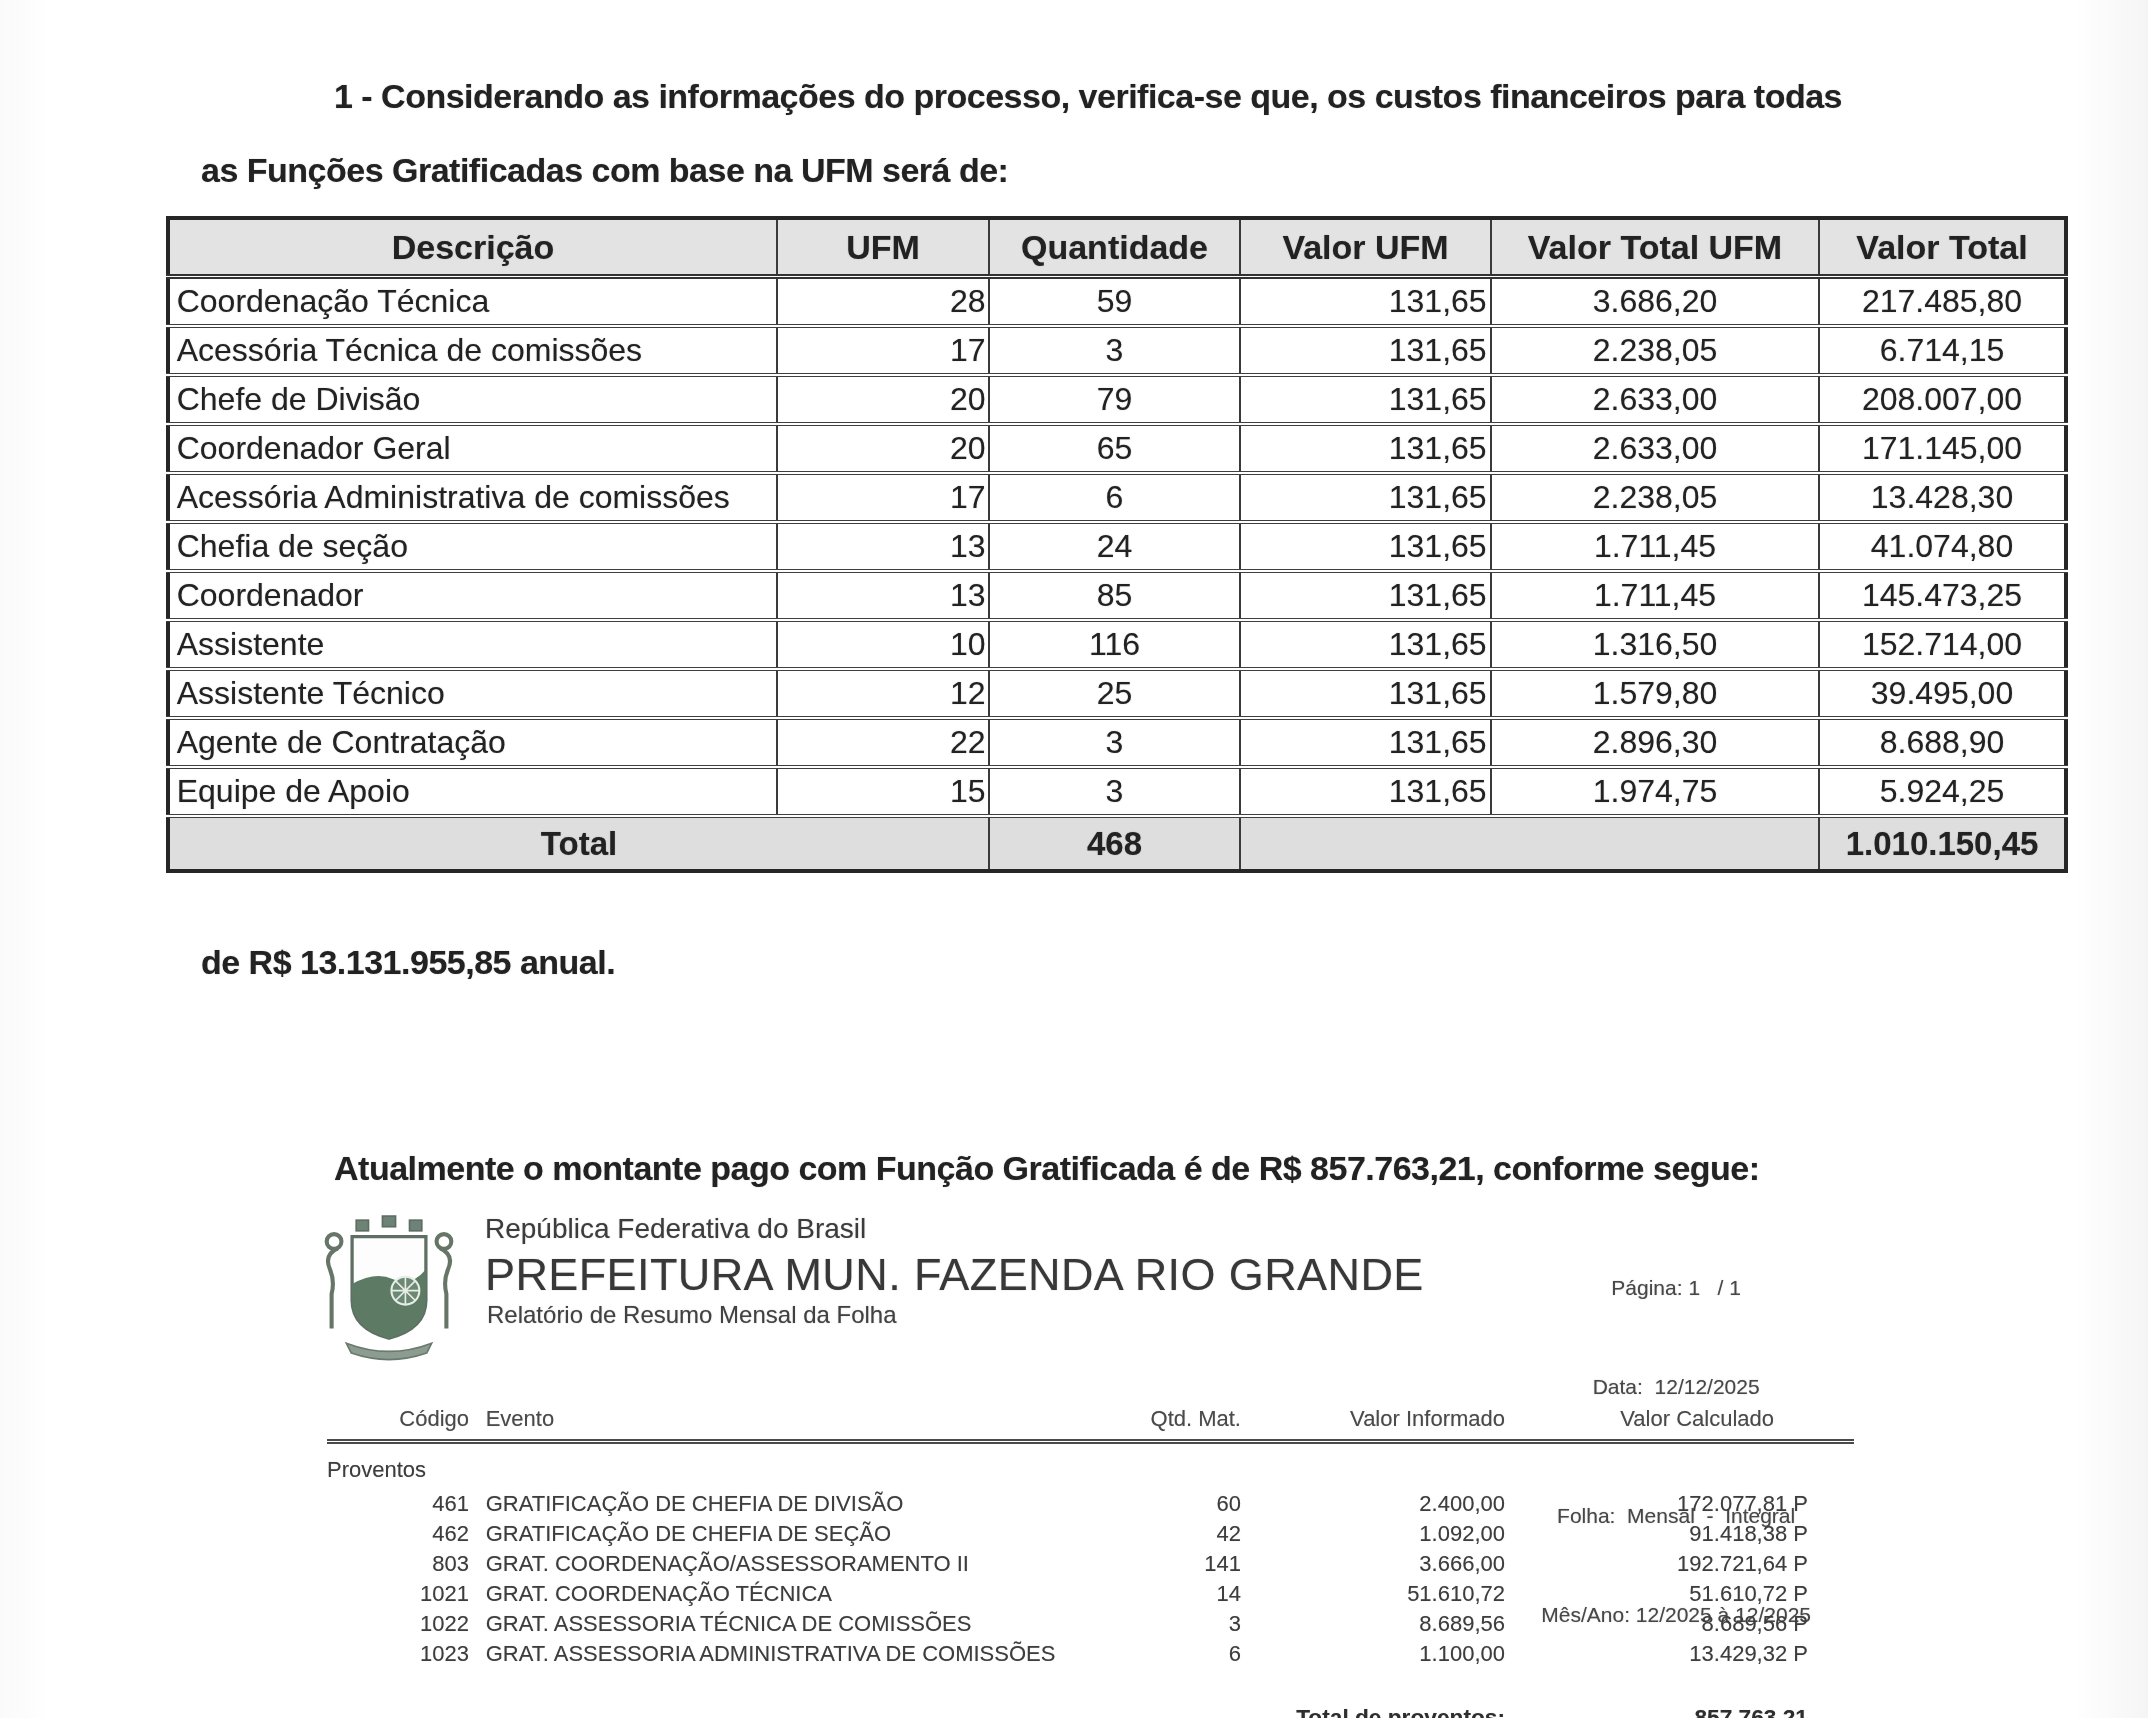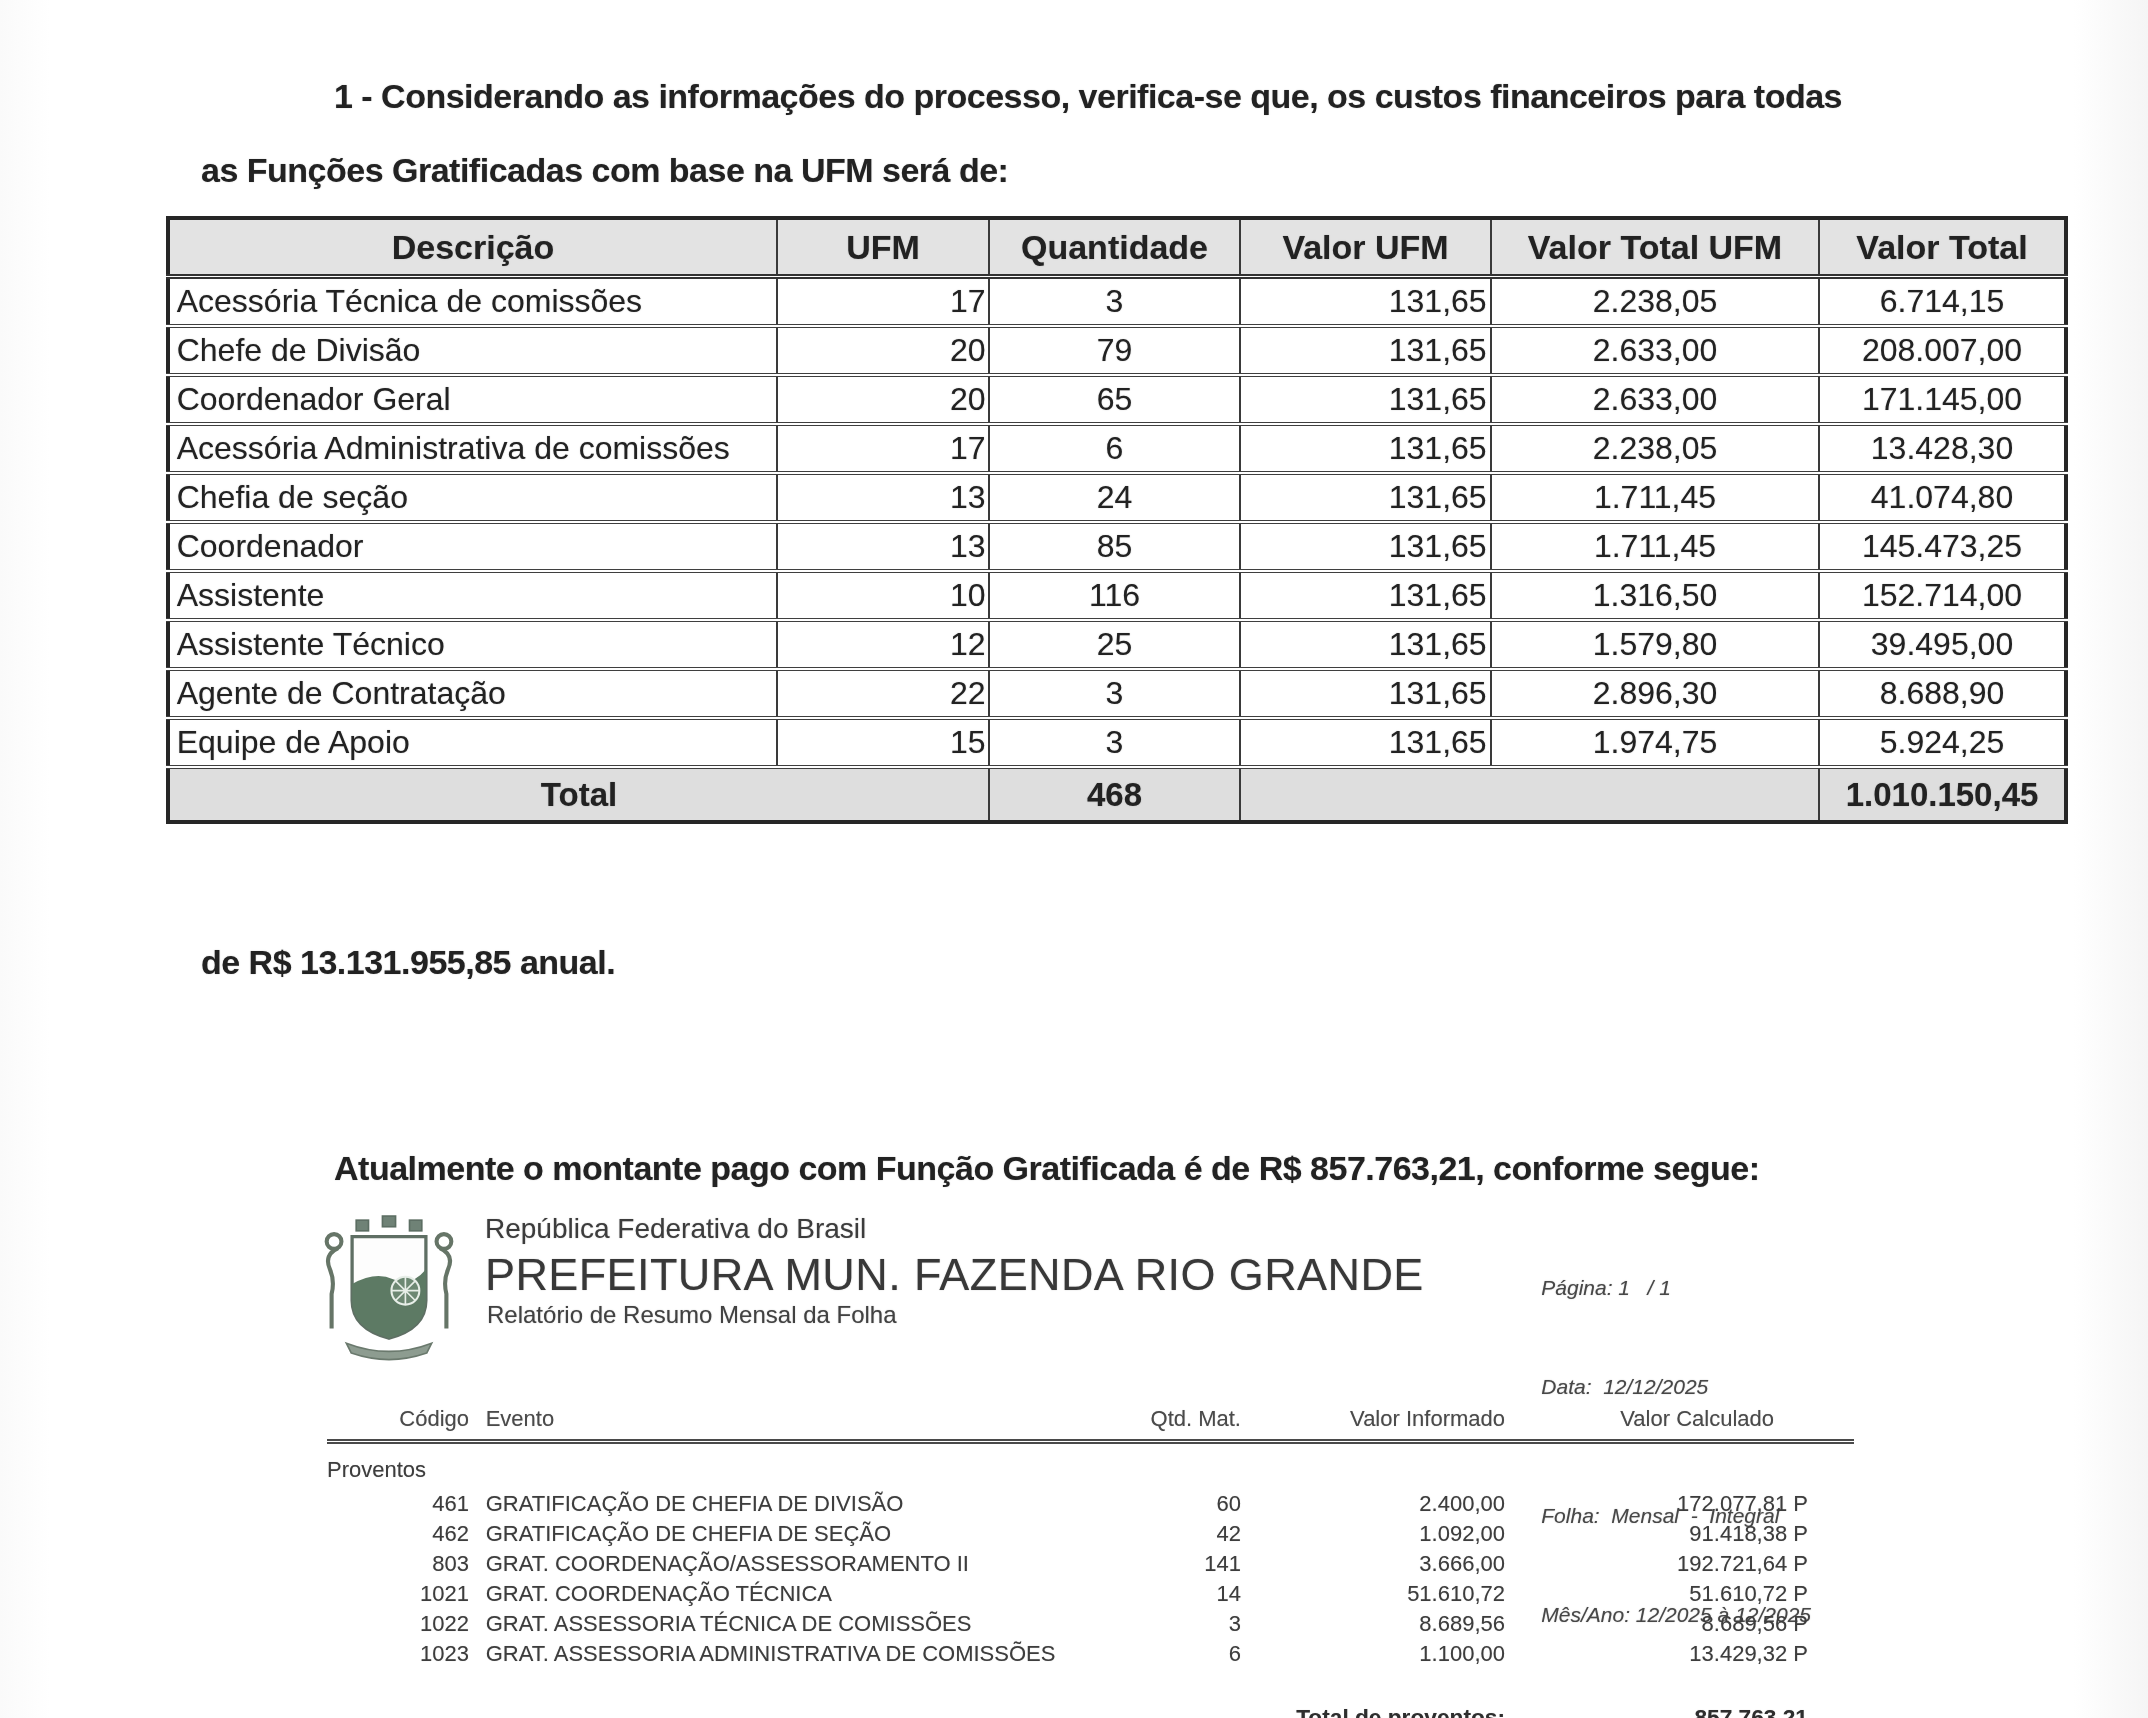--- a/index.html
+++ b/index.html
@@ -31,22 +31,22 @@
   table.ufm tbody td.c3{text-align:right;padding-right:3.4px;}
   table.ufm tbody td.c4{text-align:center;}
   table.ufm tbody td.c5{text-align:center;}
   table.ufm tfoot td{height:49px;background:#dedede;font-weight:700;font-size:33px;text-align:center;
                      border-top:3.4px solid #2c2c2c;}
   
   .logo{position:absolute;left:307px;top:1205px;width:164px;height:173px;}
   .rh1{position:absolute;left:485px;top:1213px;font-size:28px;color:#3c3c3c;font-weight:400;}
   .rh2{position:absolute;left:485px;top:1249px;font-size:45px;color:#383838;font-weight:400;letter-spacing:0.4px;}
   .rh3{position:absolute;left:487px;top:1301px;font-size:24px;color:#414141;}
-  .rinfo{position:absolute;right:337px;top:1205px;text-align:left;font-size:21px;line-height:33px;
-         color:#474747;white-space:pre;font-style:italic;}
+  .rinfo{position:absolute;right:337px;top:1205px;text-align:center;font-size:21px;line-height:33px;
+         color:#474747;white-space:pre;}
   .rinfo .gap{margin-top:30px;}
   table.rtbl{position:absolute;left:327px;top:1405px;width:1527px;border-collapse:collapse;
              table-layout:fixed;font-size:22px;color:#3d3d3d;text-shadow:0 0 0.8px rgba(50,50,50,.35);}
   table.rtbl th{font-weight:400;color:#4a4a4a;border-bottom:5.9px double #4a4a4a;padding-bottom:6.7px;height:25px;white-space:nowrap;}
   table.rtbl td{height:28px;white-space:nowrap;overflow:hidden;}
   table.rtbl .c0{text-align:right;padding-right:5px;}
   table.rtbl .c1{text-align:left;padding-left:11.7px;}
   table.rtbl .c2{text-align:right;}
   table.rtbl .c3{text-align:right;}
   table.rtbl .c4{text-align:right;padding-right:46px;}
@@ -77,20 +77,28 @@
       <tr>
         <th class="c0">Descrição</th>
         <th class="c1">UFM</th>
         <th class="c2">Quantidade</th>
         <th class="c3">Valor UFM</th>
         <th class="c4">Valor Total UFM</th>
         <th class="c5">Valor Total</th>
       </tr>
     </thead>
     <tbody>
+        <tr>
+          <td class="c0">Coordenação Técnica</td>
+          <td class="c1">28</td>
+          <td class="c2">59</td>
+          <td class="c3">131,65</td>
+          <td class="c4">3.686,20</td>
+          <td class="c5">217.485,80</td>
+        </tr>
         <tr>
           <td class="c0">Acessória Técnica de comissões</td>
           <td class="c1">17</td>
           <td class="c2">3</td>
           <td class="c3">131,65</td>
           <td class="c4">2.238,05</td>
           <td class="c5">6.714,15</td>
         </tr>
         <tr>
           <td class="c0">Chefe de Divisão</td>

